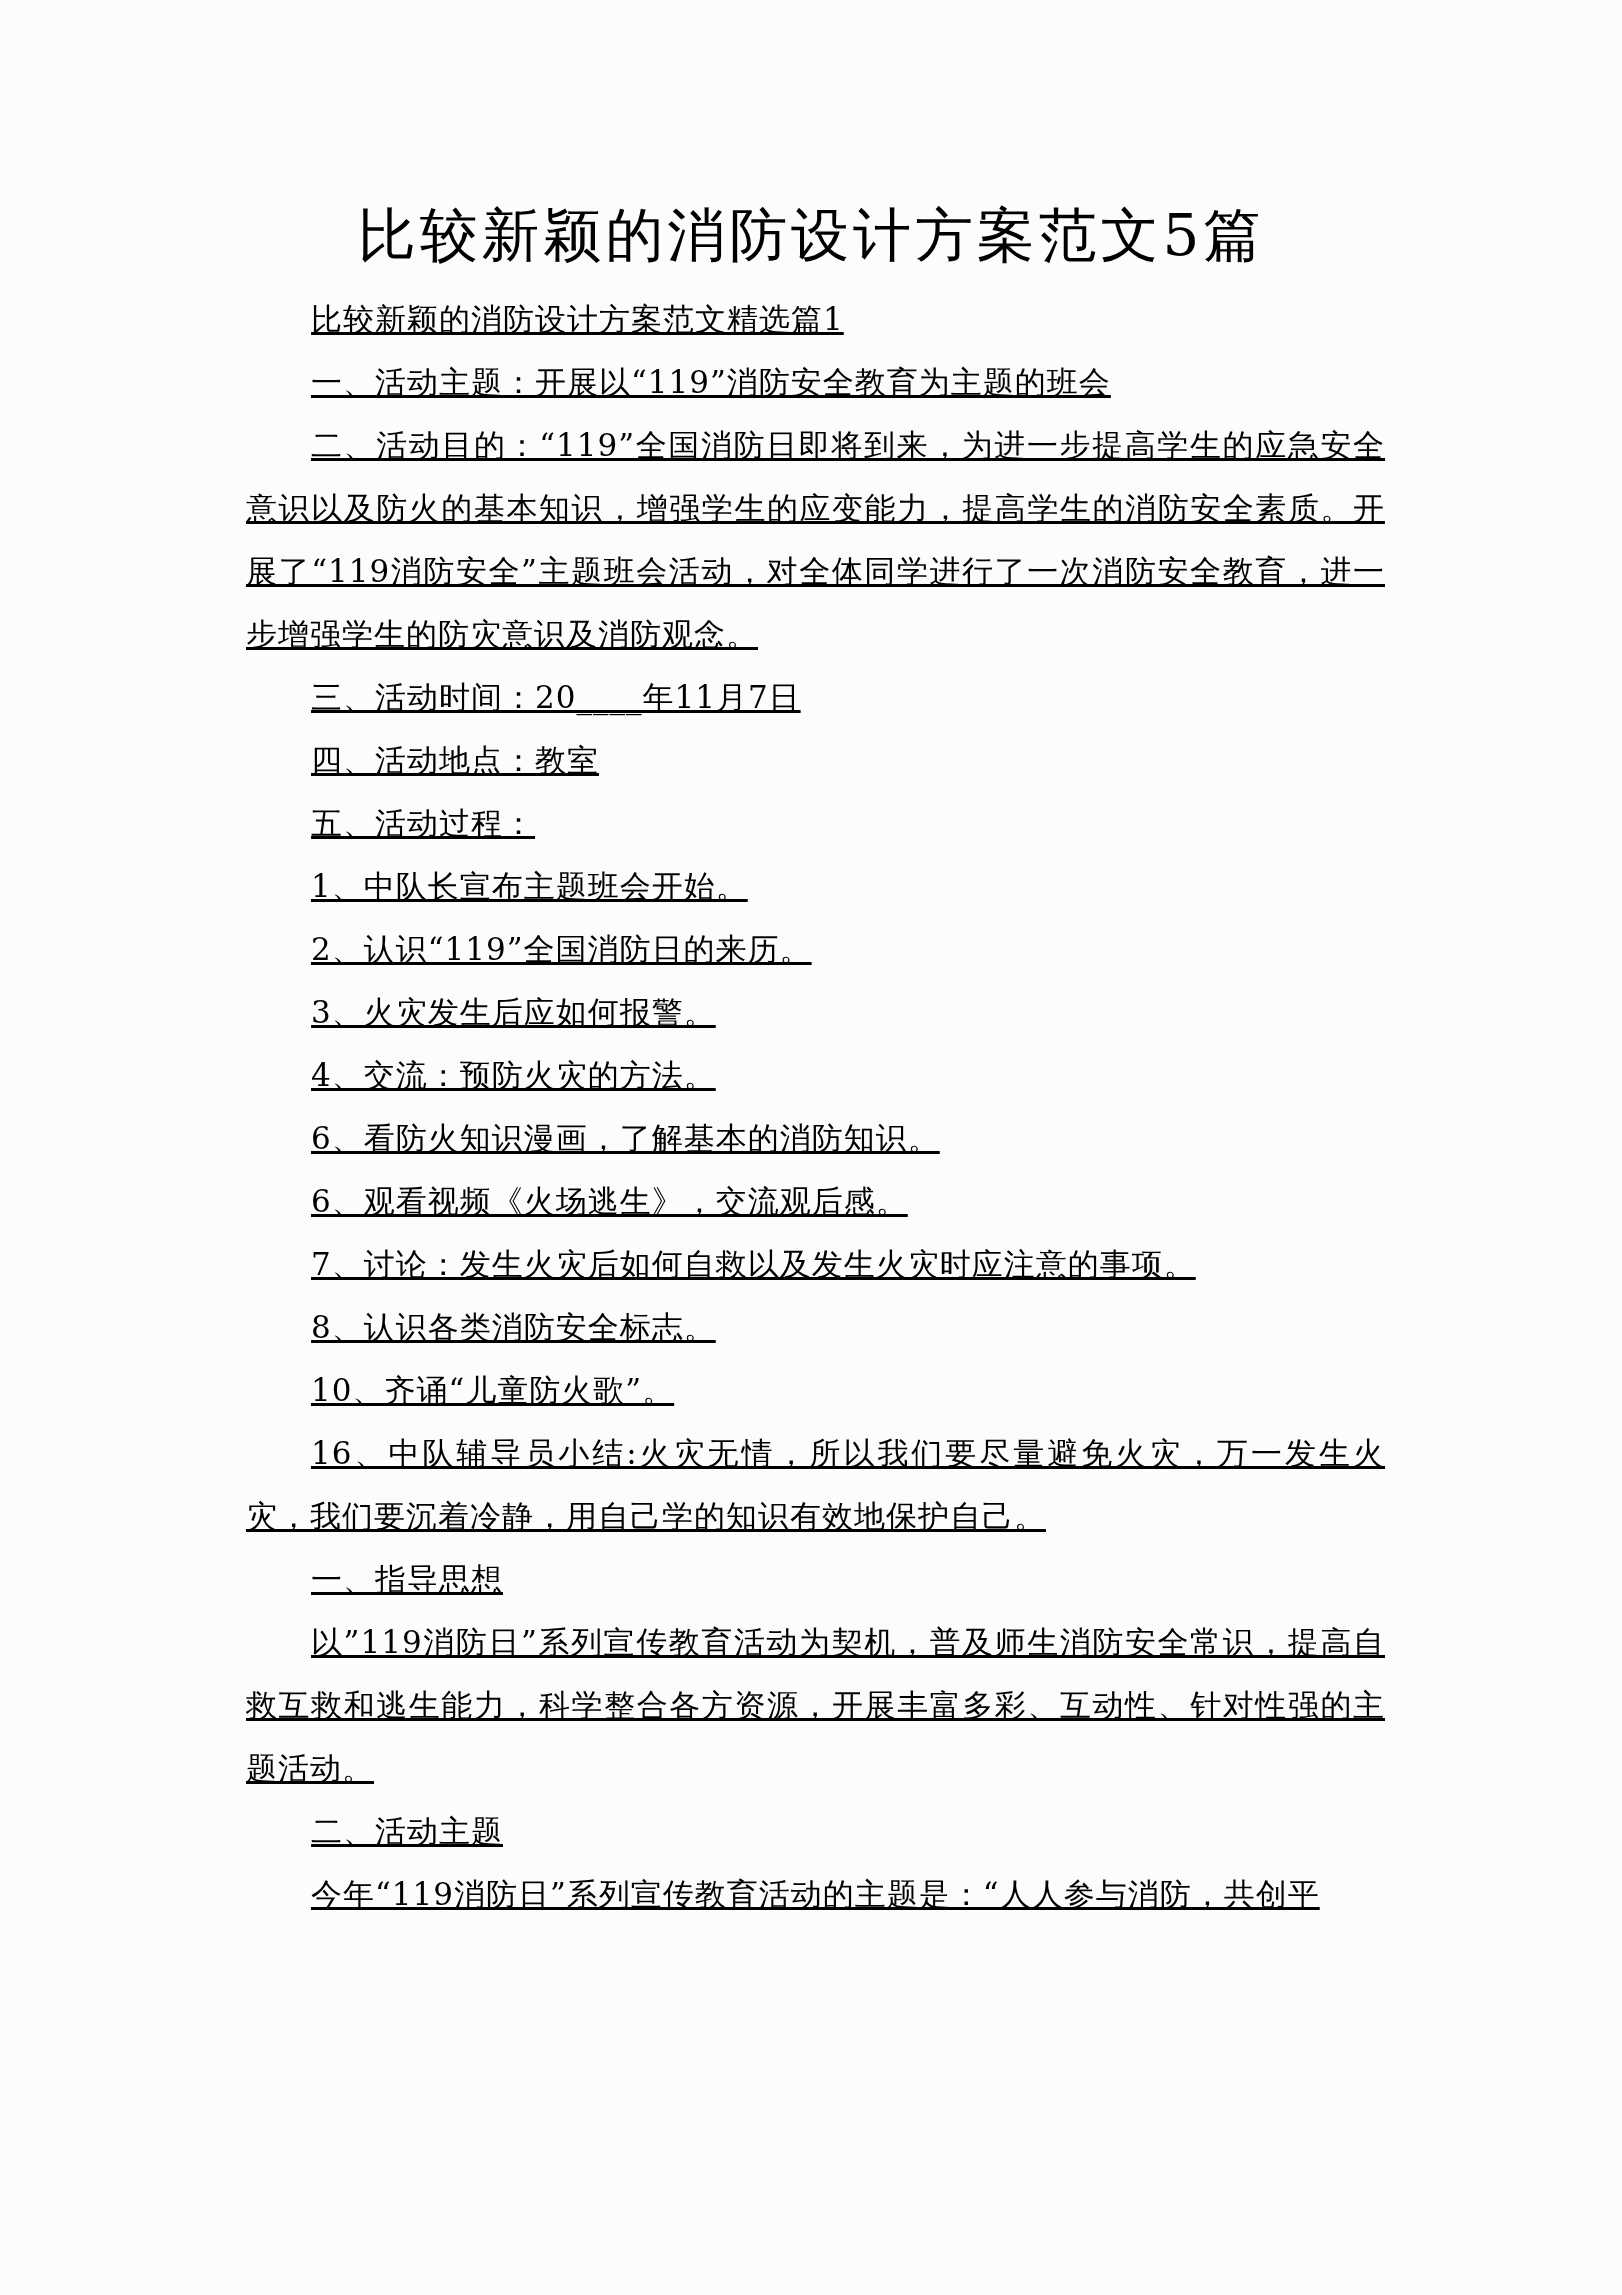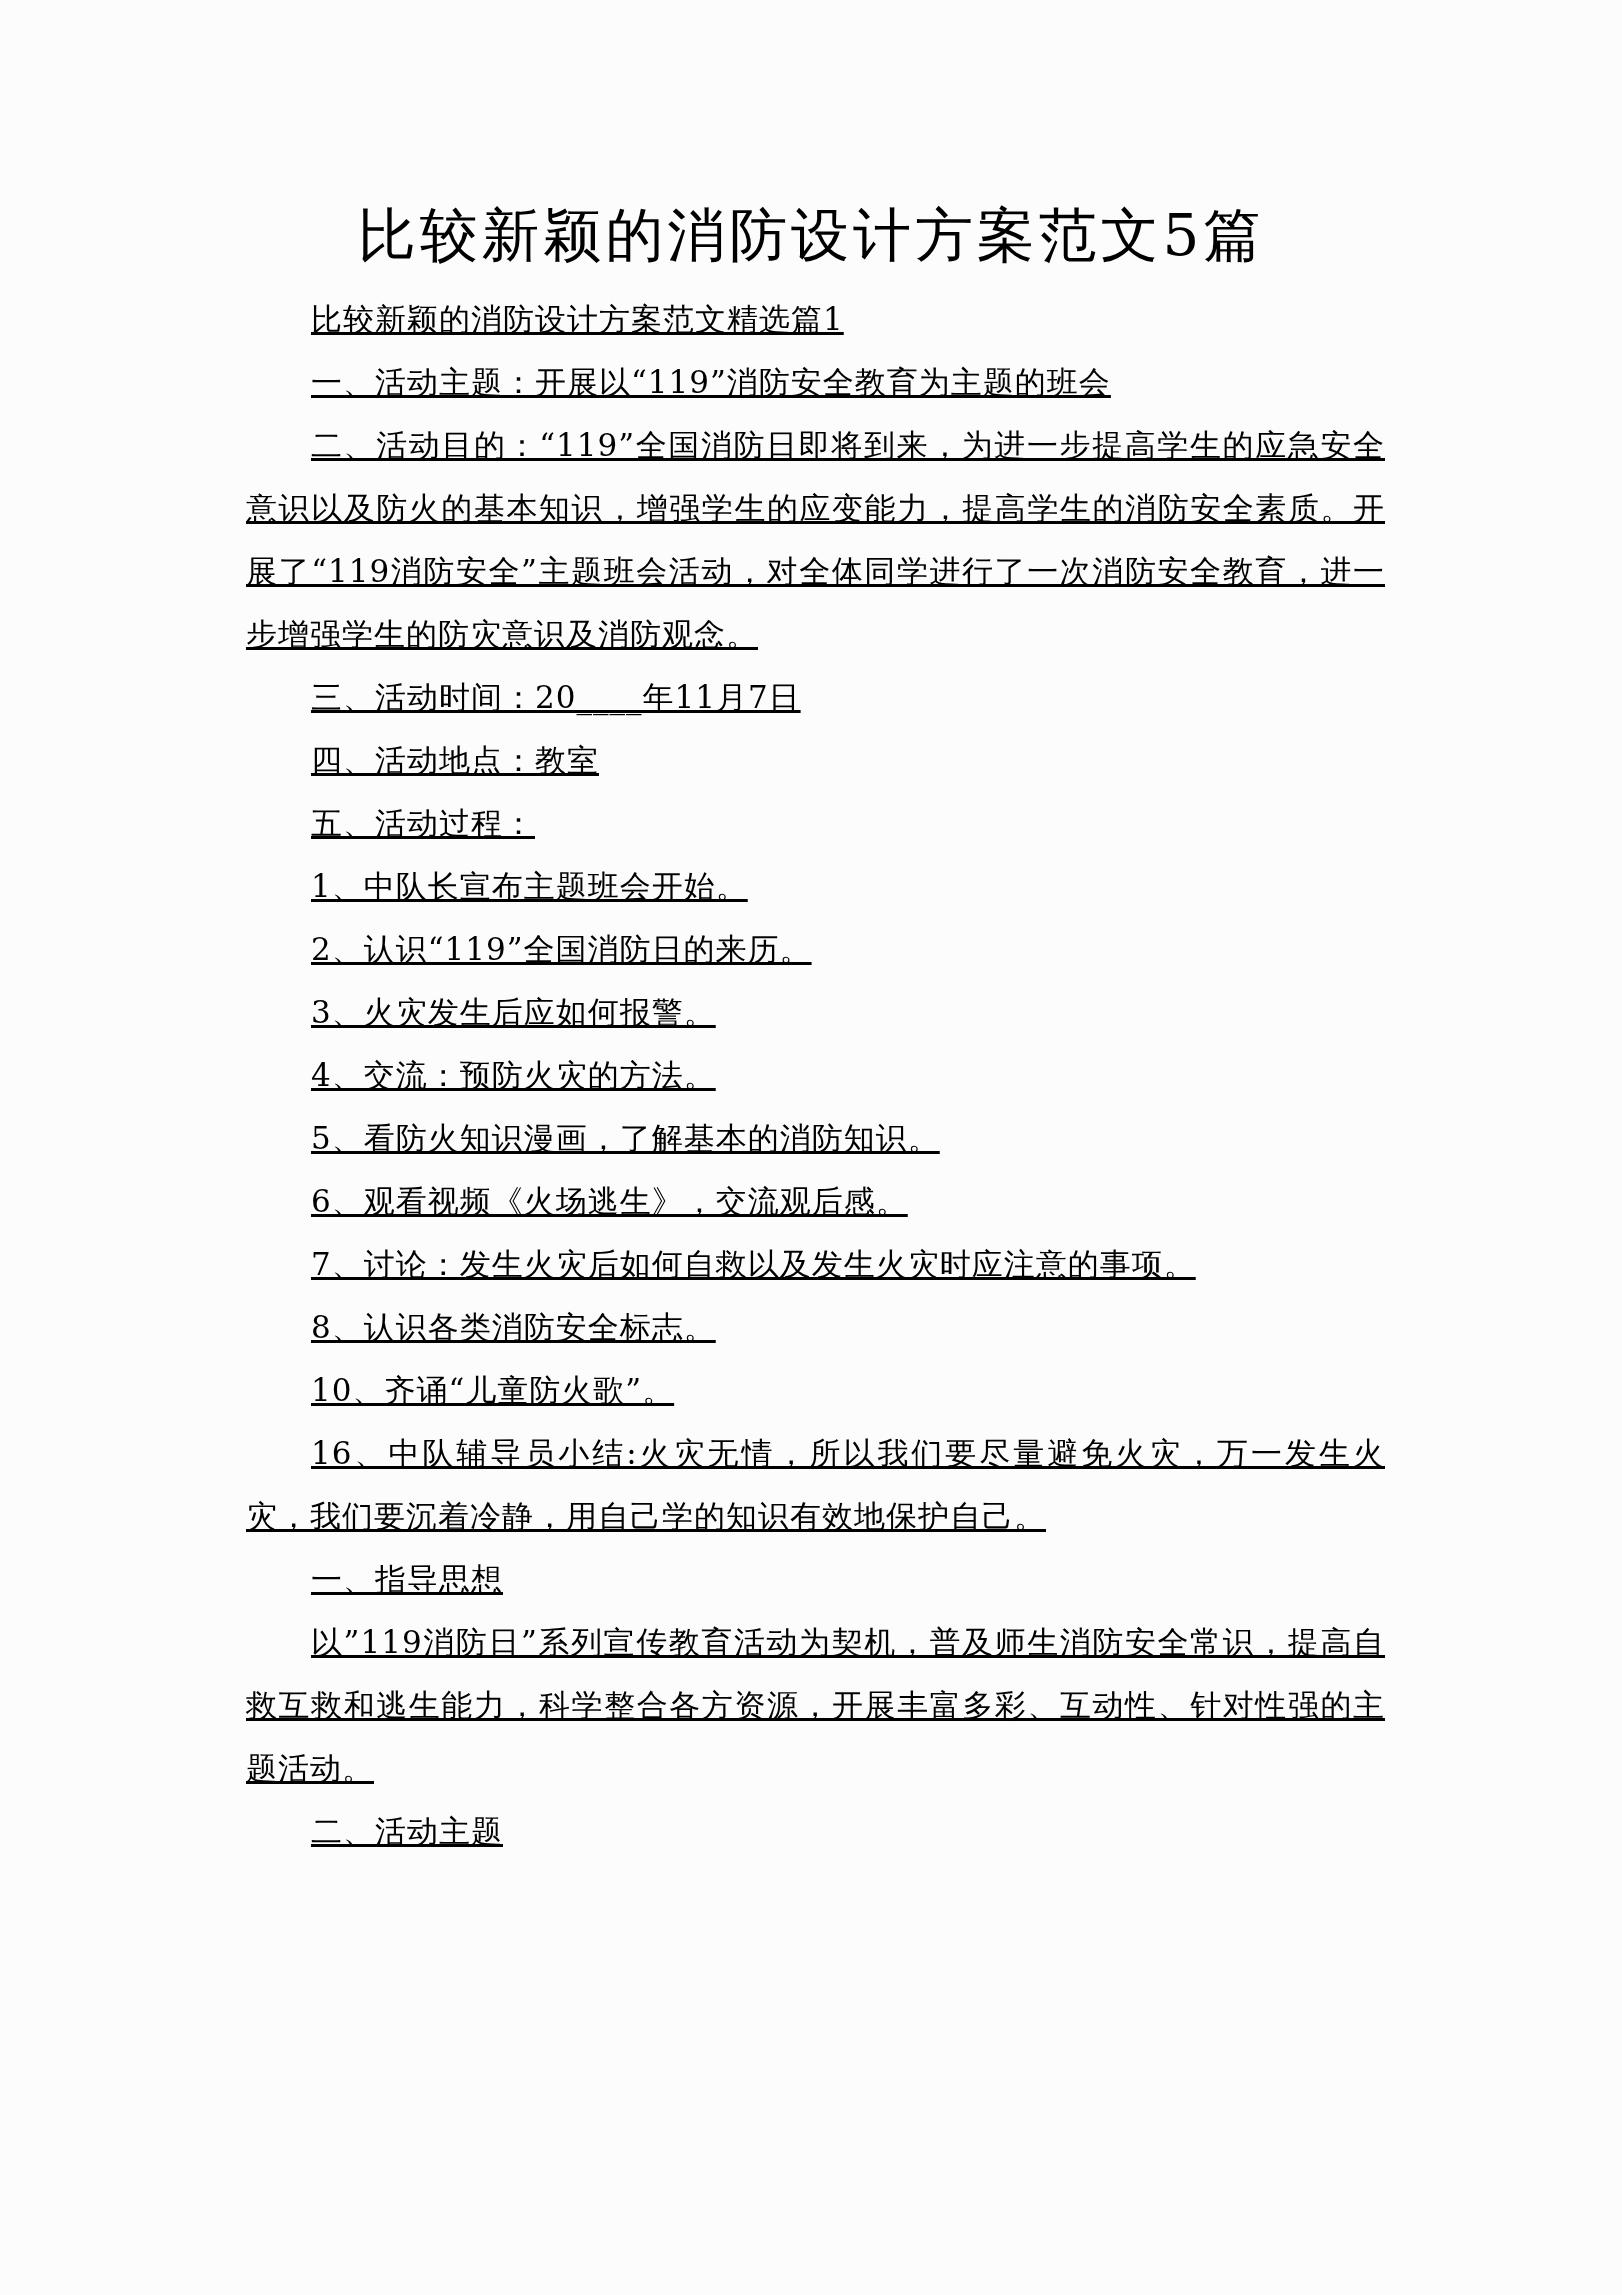--- a/index.html
+++ b/index.html
@@ -63,24 +63,25 @@
     <p class="para">比较新颖的消防设计方案范文精选篇1</p>
     <p class="para">一、活动主题：开展以“119”消防安全教育为主题的班会</p>
     <p class="para">二、活动目的：“119”全国消防日即将到来，为进一步提高学生的应急安全意识以及防火的基本知识，增强学生的应变能力，提高学生的消防安全素质。开展了“119消防安全”主题班会活动，对全体同学进行了一次消防安全教育，进一步增强学生的防灾意识及消防观念。</p>
     <p class="para">三、活动时间：20____年11月7日</p>
     <p class="para">四、活动地点：教室</p>
     <p class="para">五、活动过程：</p>
     <p class="para">1、中队长宣布主题班会开始。</p>
     <p class="para">2、认识“119”全国消防日的来历。</p>
     <p class="para">3、火灾发生后应如何报警。</p>
     <p class="para">4、交流：预防火灾的方法。</p>
-    <p class="para">5、看防火知识漫画，了解基本的消防知识。</p>
+    <p class="para">6、看防火知识漫画，了解基本的消防知识。</p>
     <p class="para">6、观看视频《火场逃生》，交流观后感。</p>
     <p class="para">7、讨论：发生火灾后如何自救以及发生火灾时应注意的事项。</p>
     <p class="para">8、认识各类消防安全标志。</p>
     <p class="para">10、齐诵“儿童防火歌”。</p>
     <p class="para">16、中队辅导员小结:火灾无情，所以我们要尽量避免火灾，万一发生火灾，我们要沉着冷静，用自己学的知识有效地保护自己。</p>
     <p class="para">一、指导思想</p>
     <p class="para">以”119消防日”系列宣传教育活动为契机，普及师生消防安全常识，提高自救互救和逃生能力，科学整合各方资源，开展丰富多彩、互动性、针对性强的主题活动。</p>
     <p class="para">二、活动主题</p>
+    <p class="para">今年“119消防日”系列宣传教育活动的主题是：“人人参与消防，共创平</p>
   </div>
 </div>
 
 
 </body></html>

